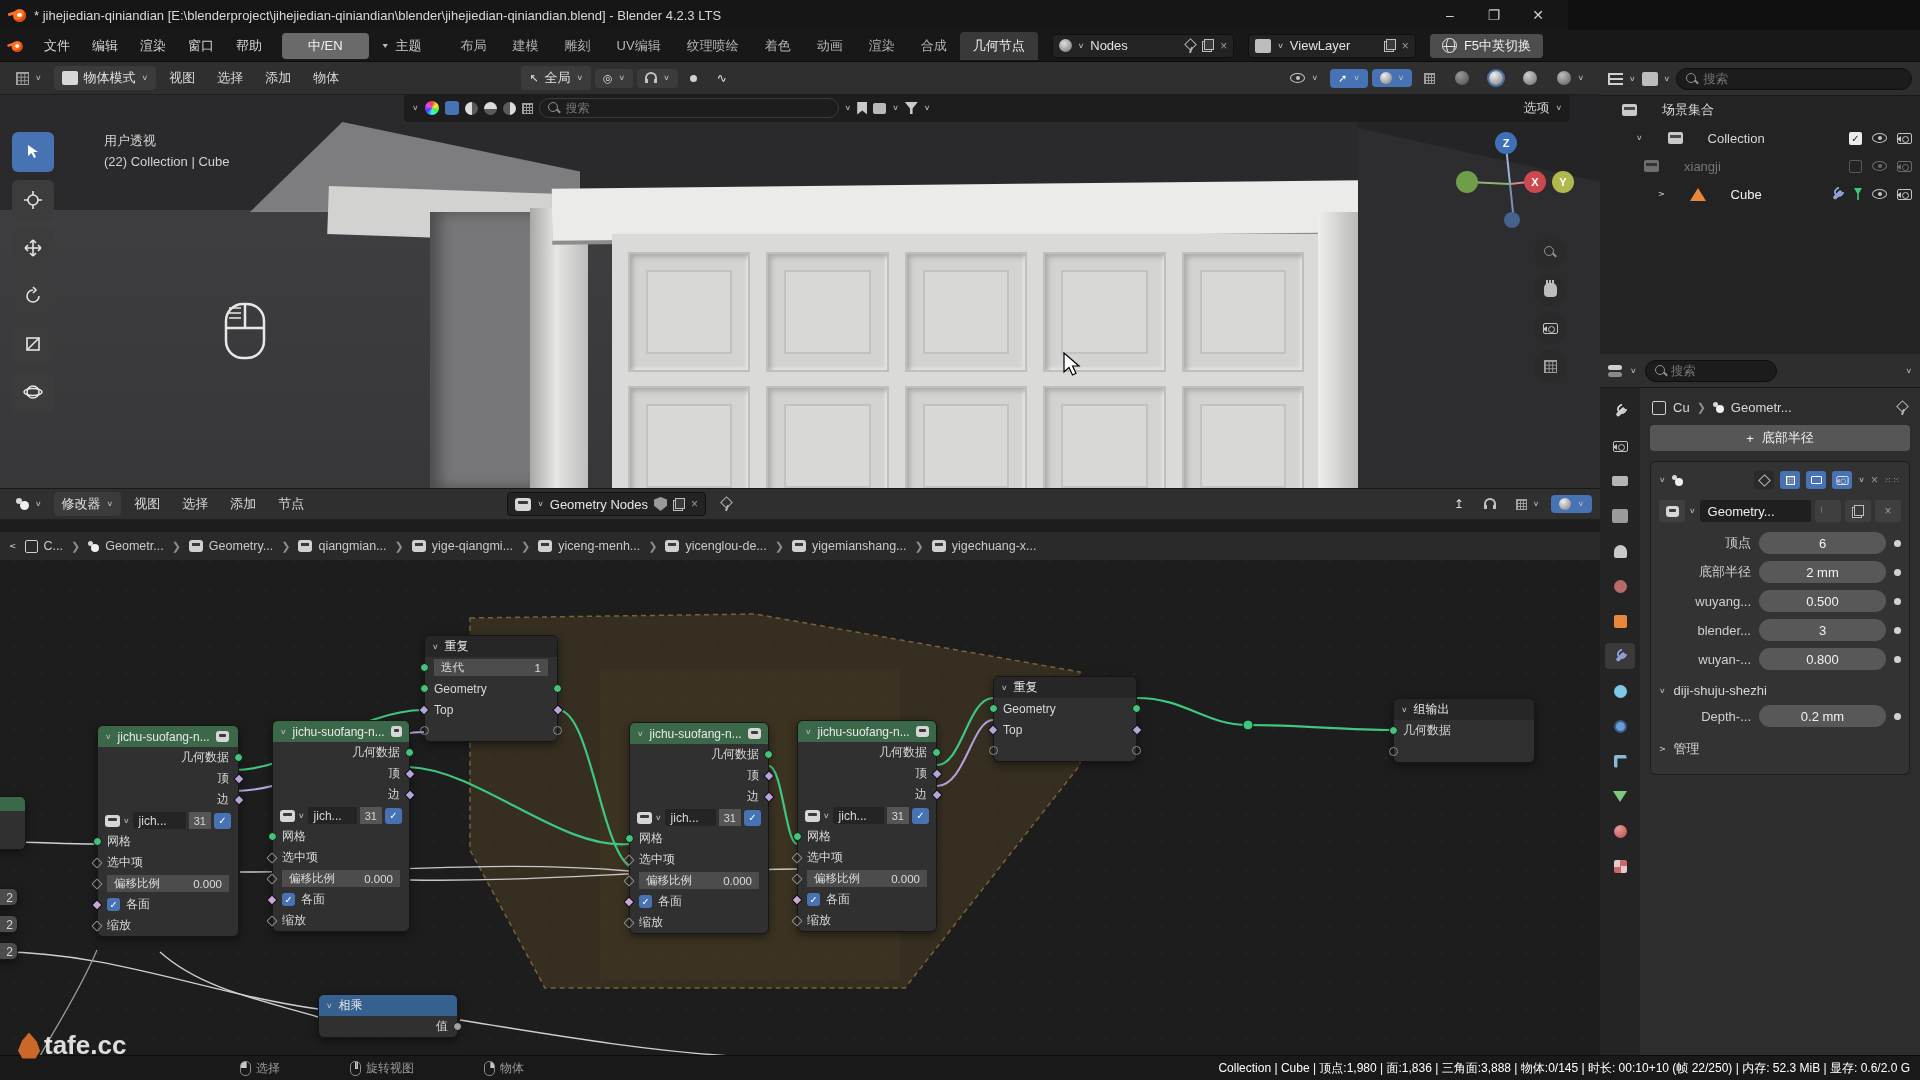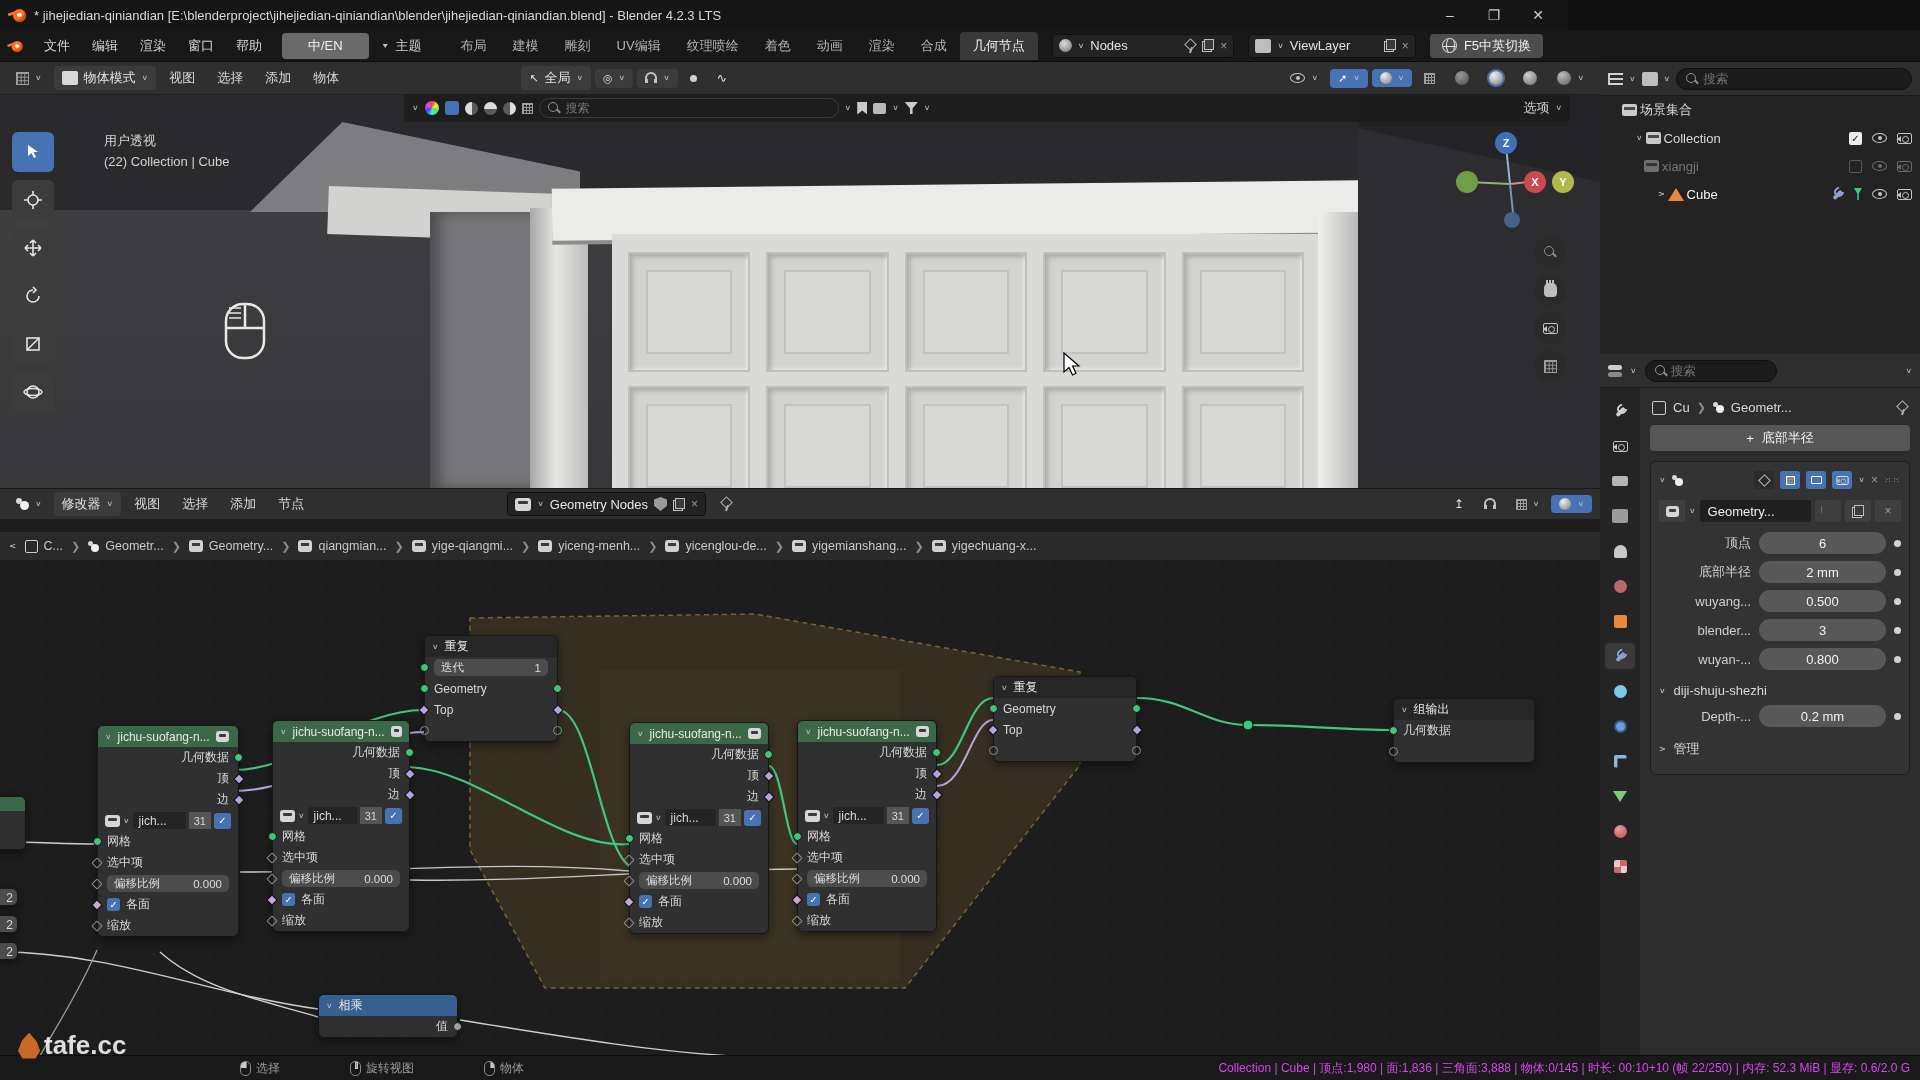--- a/index.html
+++ b/index.html
@@ -163,33 +163,33 @@
     color:#e8e8e8; font-size:12px; white-space:nowrap; overflow:hidden; }
   .nh-group { background:#3a6848; }
   .nh-dark { background:#262626; }
   .nh-conv { background:#35608f; }
   .nrow { position:relative; height:21px; display:flex; align-items:center; padding:0 9px; white-space:nowrap; }
   .nrow.right { justify-content:flex-end; }
   .sock { position:absolute; top:50%; width:9px; height:9px; margin-top:-4.5px; border:1px solid #101010; border-radius:50%; background:#46c37a; }
   .sock.l { left:-5px; } .sock.r { right:-5px; }
   .sock.dia { width:8px; height:8px; margin-top:-4px; background:#b6a4dd; border-radius:1px; transform:rotate(45deg); }
   .sock.hollow { background:transparent; border:1.4px solid #8a8a8a; }
-  .nfield { flex:1; height:17px; background:#4c4c4c; border-radius:5px; display:flex; align-items:center;
+  .nfield { flex:1; height:17px; background:#4c4c4c; border-radius:0; display:flex; align-items:center;
     justify-content:space-between; padding:0 7px; color:#dcdcdc; font-size:11.5px; }
   .ngroupsel { display:flex; align-items:center; gap:3px; margin:2px 7px; }
   .ngroupsel .nm { background:#242424; border-radius:3px 0 0 3px; height:17px; display:flex; align-items:center; padding:0 6px; flex:1; }
   .ngroupsel .cnt { background:#555; height:17px; display:flex; align-items:center; padding:0 5px; font-size:11px; }
   .ncheck { width:13px; height:13px; background:#4772b3; border-radius:3px; color:#fff; font-size:9.5px;
     display:flex; align-items:center; justify-content:center; margin-right:6px; }
   #outliner { position:absolute; left:1600px; top:62px; width:320px; height:292px; background:#232323; }
   .ol-header { height:34px; background:#2e2e2e; display:flex; align-items:center; gap:6px; padding:0 8px; border-bottom:1px solid #191919; }
   .searchbox { flex:1; height:22px; background:#1c1c1c; border:1px solid #0f0f0f; border-radius:11px;
     display:flex; align-items:center; gap:6px; padding:0 9px; }
   .searchbox input { background:transparent; border:none; outline:none; color:#cfcfcf; width:100%; font-size:12.5px; }
-  .ol-row { height:28px; display:flex; align-items:center; gap:3px; padding:0 8px; color:#d6d6d6; }
+  .ol-row { height:28px; display:flex; align-items:center; gap:25px; padding:0 8px; color:#d6d6d6; }
   .ol-right { margin-left:auto; display:flex; align-items:center; gap:10px; }
   .treeic { width:15px; height:12px; position:relative; background:linear-gradient(#cfcfcf 2px,transparent 2px) 4px 0/10px 5px; border-left:2px solid #cfcfcf; }
 
   #properties { position:absolute; left:1600px; top:354px; width:320px; height:701px; background:#2d2d2d; }
   .pr-header { height:34px; background:#2e2e2e; display:flex; align-items:center; gap:8px; padding:0 8px; border-bottom:1px solid #1a1a1a; }
   #prop-tabs { position:absolute; left:0; top:34px; width:40px; height:667px; background:#242424; display:flex;
     flex-direction:column; align-items:center; padding-top:10px; gap:9px; }
   .ptab { width:30px; height:26px; border-radius:4px; display:flex; align-items:center; justify-content:center; font-size:13px; }
   .ptab.active { background:#3a3a3a; }
   .pt-sq { width:13px; height:13px; border-radius:2px; }
@@ -1115,19 +1115,19 @@
   </span>
   <span class="sb-hint">
     <span class="mouseic mid"></span>
     <span>旋转视图</span>
   </span>
   <span class="sb-hint">
     <span class="mouseic rightb"></span>
     <span>物体</span>
   </span>
   <span style="flex:1"></span>
-  <span style="color:#d946ef">Collection | Cube | 顶点:1,980 | 面:1,836 | 三角面:3,888 | 物体:0/145 | 时长: 00:10+10 (帧 22/250) | 内存: 52.3 MiB | 显存: 0.6/2.0 G</span>
+  <span style="color:#ffffff">Collection | Cube | 顶点:1,980 | 面:1,836 | 三角面:3,888 | 物体:0/145 | 时长: 00:10+10 (帧 22/250) | 内存: 52.3 MiB | 显存: 0.6/2.0 G</span>
 </div>
 
 <div id="watermark">
   <span class="flame"></span>
   <span>tafe.cc</span>
 </div>
 
 </body></html>

